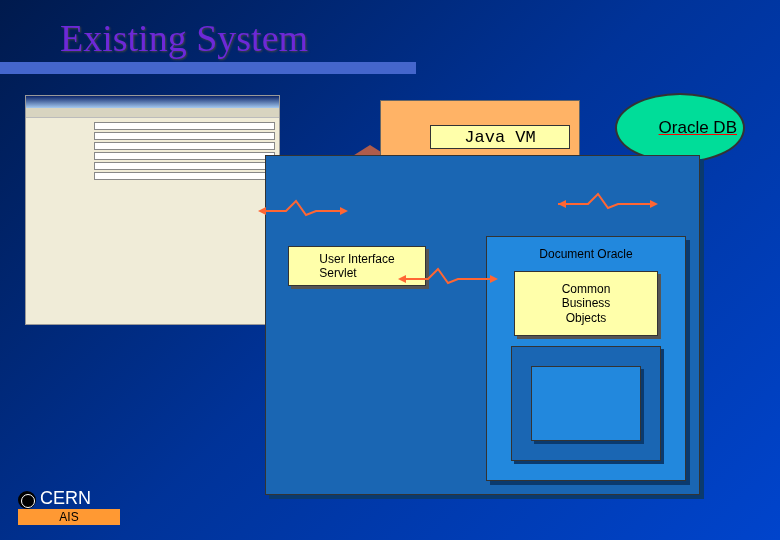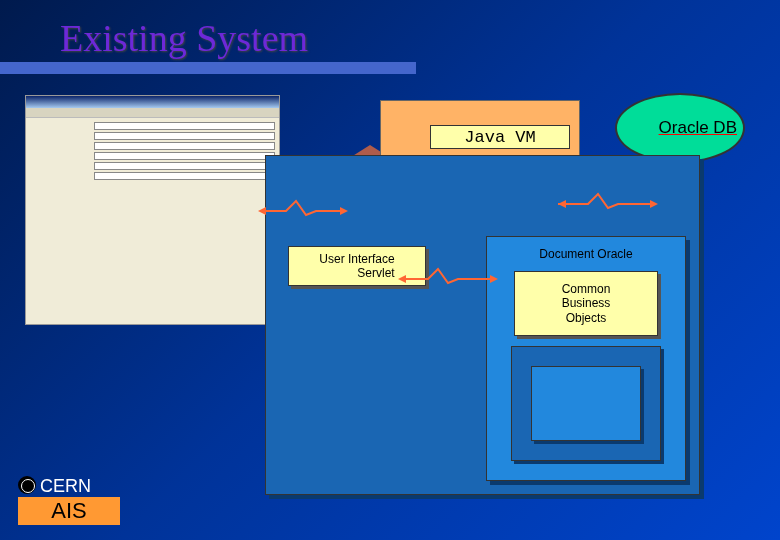--- a/index.html
+++ b/index.html
@@ -14,34 +14,34 @@
     .web-toolbar { height: 10px; background: #d8d4c0; border-bottom: 1px solid #bbb; }
     .web-body { padding: 4px; }
     .web-row { display: flex; align-items: center; margin-bottom: 2px; gap: 4px; }
     .web-label { width: 60px; font-size: 5px; color: #334; }
     .web-field { flex: 1; height: 8px; background: #fff; border: 1px solid #888; }
     .orange-back { position: absolute; top: 15px; left: 380px; width: 200px; height: 60px; background: #ffb366; border: 1px solid #666; }
     .jvm-box { position: absolute; top: 40px; left: 430px; width: 140px; height: 24px; background: #ffffaa; border: 1px solid #333; display: flex; align-items: center; justify-content: center; font-size: 17px; font-family: Liberation Mono, monospace; }
     .oracle-ellipse { position: absolute; top: 8px; left: 615px; width: 130px; height: 70px; border-radius: 50%; background: #00dd99; border: 2px solid #333; display: flex; align-items: center; justify-content: flex-end; padding-right: 6px; font-size: 17px; font-family: Arial; text-decoration: underline; text-decoration-color: red; }
     .app-container { position: absolute; top: 70px; left: 265px; width: 435px; height: 340px; background: #1a66b3; border: 1px solid #333; box-shadow: 4px 4px 0 #0a3a6e; }
     .app-label-box { position: absolute; top: 5px; left: 100px; width: 160px; height: 22px; background: #ffffaa; border: 1px solid #333; display: flex; align-items: center; justify-content: center; font-size: 12px; font-family: Arial; }
-    .servlet-box { position: absolute; top: 90px; left: 22px; width: 138px; height: 40px; background: #ffffaa; border: 1px solid #333; box-shadow: 3px 3px 0 #555; display: flex; align-items: center; justify-content: center; text-align: right; font-size: 12px; line-height: 1.2; font-family: Arial; }
+    .servlet-box { position: absolute; top: 90px; left: 22px; width: 138px; height: 40px; background: #ffffaa; border: 1px solid #333; box-shadow: 3px 3px 0 #555; display: flex; align-items: center; justify-content: center; text-align: left; font-size: 12px; line-height: 1.2; font-family: Arial; }
     .doc-obj { position: absolute; top: 80px; left: 220px; width: 200px; height: 245px; background: #2288dd; border: 1px solid #333; box-shadow: 4px 4px 0 #0a3a6e; display: flex; flex-direction: column; align-items: center; padding-top: 10px; font-size: 12px; font-family: Arial; }
     .doc-label { margin-bottom: 10px; }
     .cbo-box { width: 144px; height: 65px; background: #ffffaa; border: 1px solid #333; box-shadow: 3px 3px 0 #555; display: flex; align-items: center; justify-content: center; text-align: center; font-size: 12px; line-height: 1.2; }
     .nested1 { margin-top: 10px; width: 150px; height: 115px; background: #1a66b3; border: 1px solid #333; box-shadow: 3px 3px 0 #0a3a6e; display: flex; align-items: center; justify-content: center; }
     .nested2 { width: 110px; height: 75px; background: #2288dd; border: 1px solid #333; box-shadow: 3px 3px 0 #0a3a6e; }
     .zig1 { position: absolute; top: 105px; left: 558px; width: 100px; height: 22px; pointer-events: none; }
     .zig2 { position: absolute; top: 112px; left: 258px; width: 90px; height: 22px; pointer-events: none; }
     .zig3 { position: absolute; top: 180px; left: 398px; width: 100px; height: 22px; pointer-events: none; }
     .footer { position: absolute; bottom: 15px; left: 18px; width: 102px; }
-    .footer-cern { display: flex; align-items: flex-start; gap: 4px; background: inherit; color: #fff; font-size: 18px; font-family: Arial; margin-top: 48px; }
+    .footer-cern { display: flex; align-items: flex-end; gap: 4px; background: inherit; color: #fff; font-size: 18px; font-family: Arial; margin-top: 48px; }
     .cern-icon { width: 18px; height: 18px; border-radius: 50%; background: #000; position: relative; }
     .cern-icon::before { content: ""; position: absolute; top: 3px; left: 3px; width: 12px; height: 12px; border-radius: 50%; border: 1px solid #fff; }
-    .footer-ais { background: #ff9933; color: #000; font-size: 22px; font-family: Arial; text-align: center; padding: 1px 0; }
+    .footer-ais { background: #ff9933; color: #000; font-size: 12px; font-family: Arial; text-align: center; padding: 1px 0; }
   </style>
 </head>
 <body>
 
 <div class="title">Existing System</div>
 <div class="bluebar-top"></div>
 
 <div class="diagram-area">
 
   <div class="pyramid-left"></div>

